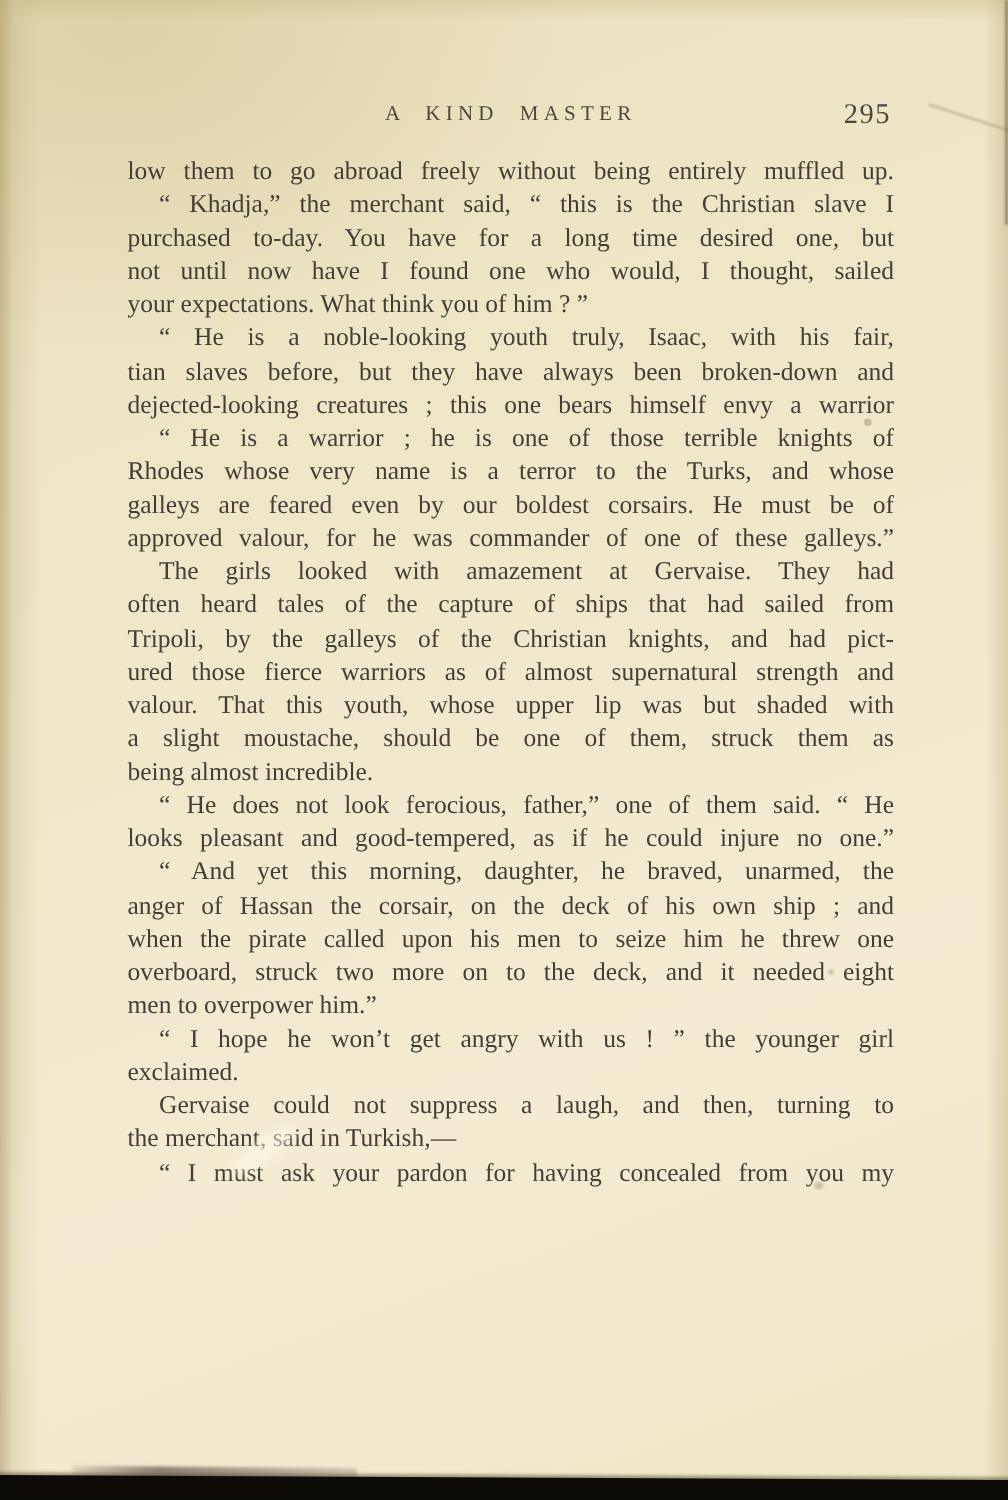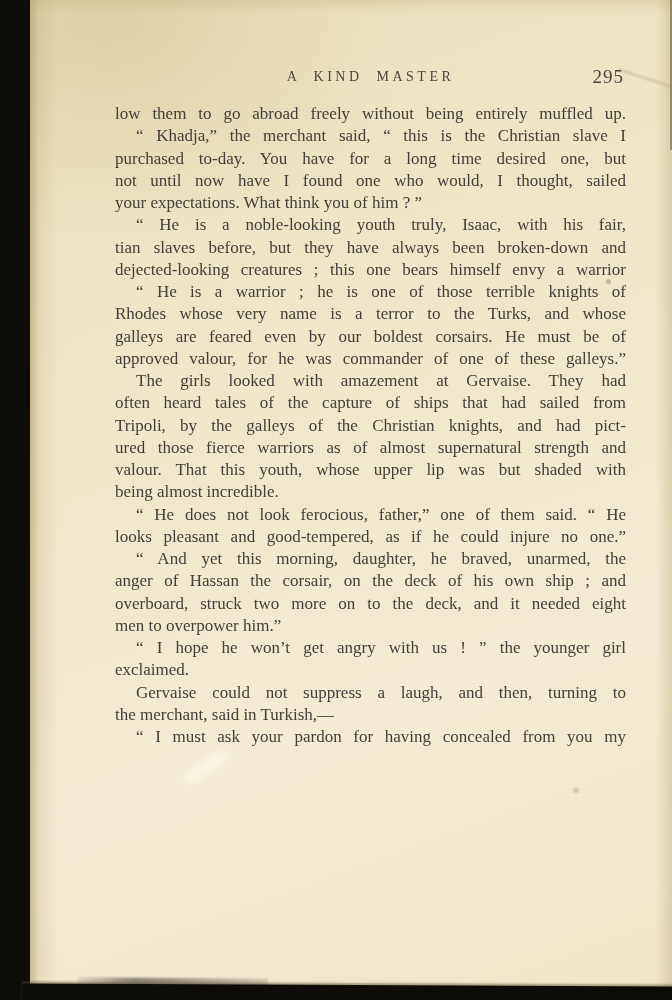--- a/index.html
+++ b/index.html
@@ -11,21 +11,20 @@
     background: #0d0c09;
   }
   .scan {
     position: absolute; inset: 0;
     background:
       linear-gradient(to bottom, rgba(190,172,120,0.30) 0px, rgba(190,172,120,0.0) 14px),
       linear-gradient(to right, rgba(166,146,96,0.55) 0px, rgba(176,158,110,0.20) 9px, rgba(176,158,110,0.0) 28px),
       linear-gradient(to left, rgba(166,146,96,0.30) 0px, rgba(176,158,110,0.0) 16px),
       radial-gradient(ellipse 480px 340px at 12% 2%, rgba(205,188,140,0.45), rgba(205,188,140,0.0) 65%),
       linear-gradient(160deg, #eae1bd 0%, #efe7c7 35%, #f3ecd2 68%, #f0e7c7 100%);
-    margin-left: 30px;
   }
   
   .crease-tr {
     position: absolute; right: -6px; top: 78px; width: 60px; height: 1.5px;
     background: rgba(140,125,85,0.35);
     transform: rotate(18deg);
     filter: blur(0.8px);
   }
   .edge-right-top {
     position: absolute; right: 0; top: 0; width: 2px; height: 150px;
@@ -109,25 +108,27 @@
       <div class="line">dejected-looking creatures ; this one bears himself envy a warrior</div>
       <div class="line indent">“ He is a warrior ; he is one of those terrible knights of</div>
       <div class="line">Rhodes whose very name is a terror to the Turks, and whose</div>
       <div class="line">galleys are feared even by our boldest corsairs. He must be of</div>
       <div class="line">approved valour, for he was commander of one of these galleys.”</div>
       <div class="line indent">The girls looked with amazement at Gervaise. They had</div>
       <div class="line">often heard tales of the capture of ships that had sailed from</div>
       <div class="line">Tripoli, by the galleys of the Christian knights, and had pict-</div>
       <div class="line">ured those fierce warriors as of almost supernatural strength and</div>
       <div class="line">valour. That this youth, whose upper lip was but shaded with</div>
+      <div class="line">a slight moustache, should be one of them, struck them as</div>
       <div class="line last">being almost incredible.</div>
       <div class="line indent">“ He does not look ferocious, father,” one of them said. “ He</div>
       <div class="line">looks pleasant and good-tempered, as if he could injure no one.”</div>
       <div class="line indent">“ And yet this morning, daughter, he braved, unarmed, the</div>
       <div class="line">anger of Hassan the corsair, on the deck of his own ship ; and</div>
+      <div class="line">when the pirate called upon his men to seize him he threw one</div>
       <div class="line">overboard, struck two more on to the deck, and it needed eight</div>
       <div class="line last">men to overpower him.”</div>
       <div class="line indent">“ I hope he won’t get angry with us ! ” the younger girl</div>
       <div class="line last">exclaimed.</div>
       <div class="line indent">Gervaise could not suppress a laugh, and then, turning to</div>
       <div class="line last">the merchant, said in Turkish,—</div>
       <div class="line indent">“ I must ask your pardon for having concealed from you my</div>
     </div>
 
   <div class="crease-tr"></div>

